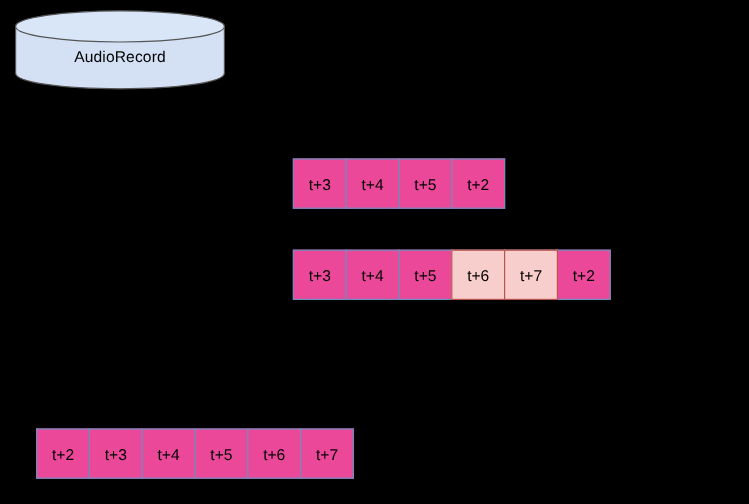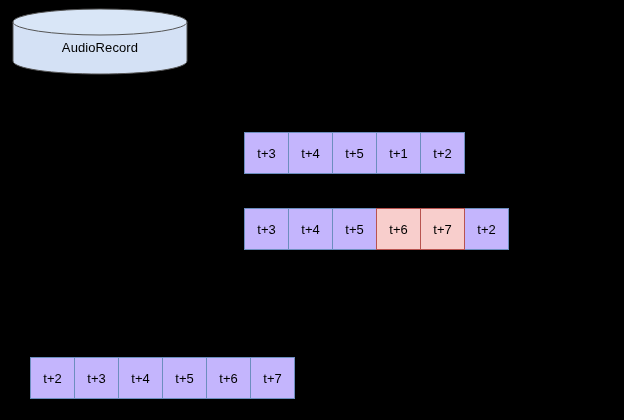--- a/index.html
+++ b/index.html
@@ -66,21 +66,21 @@
     font-size: 13px;
     color: #000000;
     border: 1px solid #6c8ebf;
     background: #d4e1f5;
     margin-left: -1px;
   }
   .cell:first-child {
     margin-left: 0;
   }
   .cell.blue {
-    background: #c4b5fd;
+    background: #ec4899;
     border-color: #6c8ebf;
   }
   .cell.pink {
     background: #f8cecc;
     border-color: #b85450;
     position: relative;
     z-index: 2;
   }
   .cell-label {
     pointer-events: none;
@@ -105,23 +105,20 @@
 
   <div class="buffer-row" id="row-top">
     <div class="cell blue">
       <span class="cell-label">t+3</span>
     </div>
     <div class="cell blue">
       <span class="cell-label">t+4</span>
     </div>
     <div class="cell blue">
       <span class="cell-label">t+5</span>
-    </div>
-    <div class="cell blue">
-      <span class="cell-label">t+1</span>
     </div>
     <div class="cell blue">
       <span class="cell-label">t+2</span>
     </div>
   </div>
 
   <div class="buffer-row" id="row-middle">
     <div class="cell blue">
       <span class="cell-label">t+3</span>
     </div>

